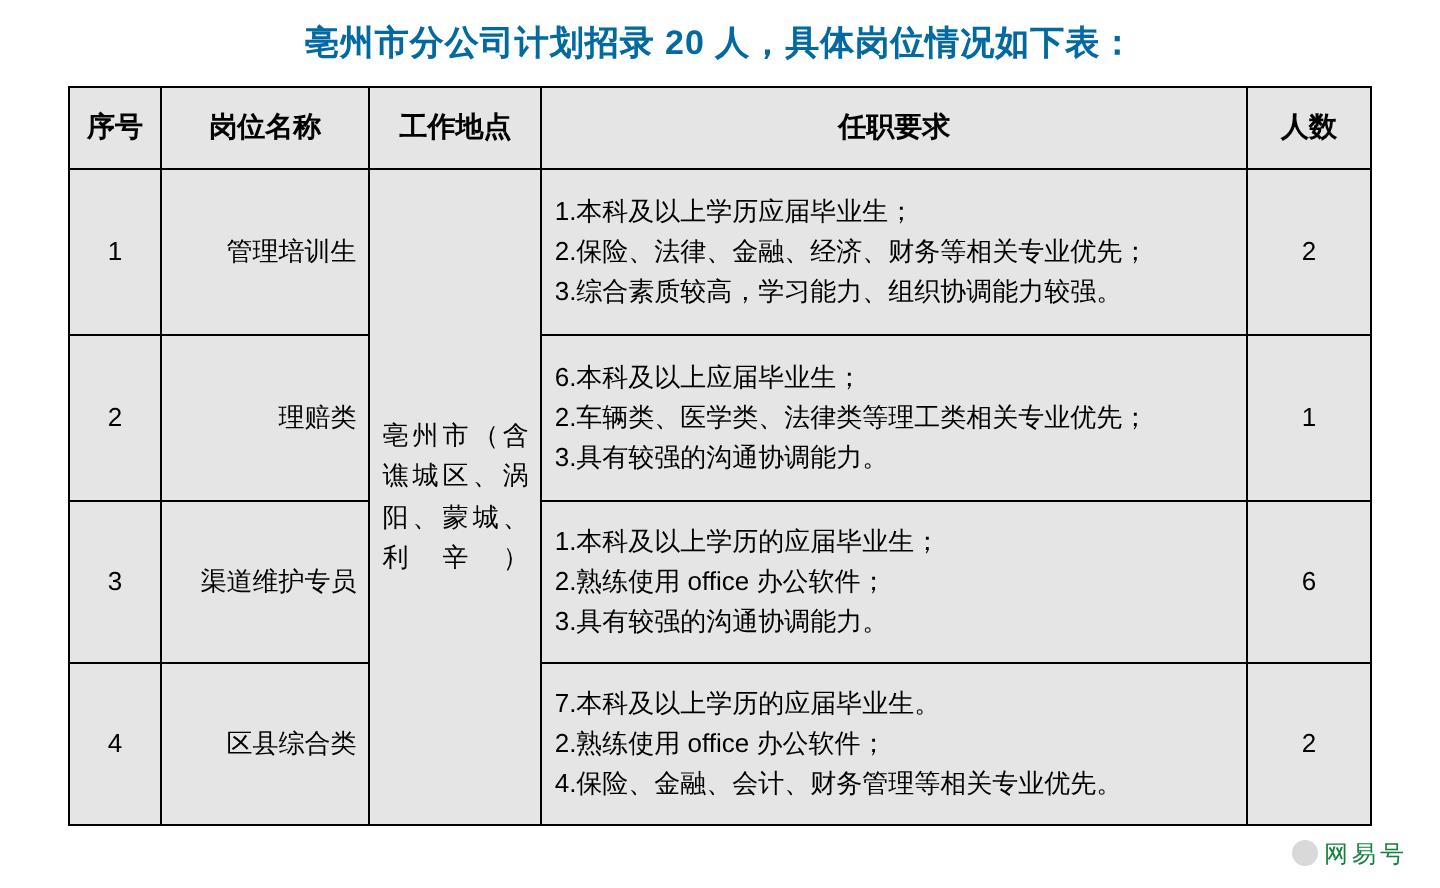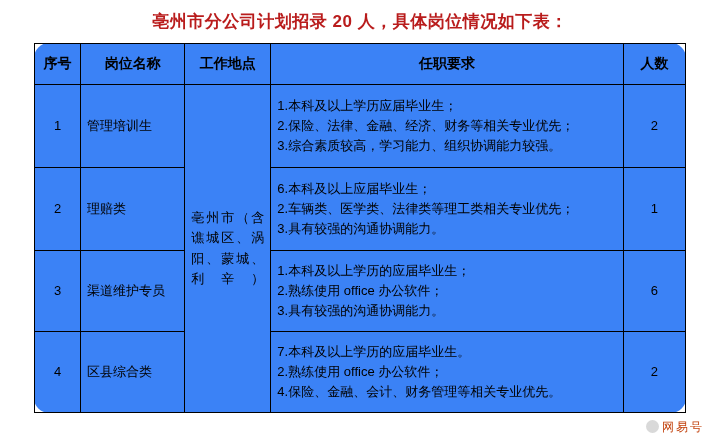--- a/index.html
+++ b/index.html
@@ -20,29 +20,28 @@
     height: 444px;
     box-sizing: border-box;
   }
   .doc-title {
     text-align: center;
     font-size: 17px;
     font-weight: bold;
     letter-spacing: 0.5px;
     padding-top: 10px;
     padding-bottom: 10px;
-    color: #b91c1c;
+    color: #0369a1;
   }
   table.job-table {
     border-collapse: collapse;
     margin: 0 auto;
     width: 652px;
     table-layout: fixed;
-    background: #3b82f6;
-    border-radius: 15px;
+    background: #e5e5e5;
   }
   table.job-table th,
   table.job-table td {
     border: 1px solid #000000;
     padding: 4px 6px;
     font-size: 13px;
     vertical-align: middle;
     line-height: 1.55;
   }
   table.job-table thead th {
@@ -56,21 +55,21 @@
   .col-post { width: 104px; }
   .col-loc { width: 86px; }
   .col-req { width: 352px; }
   .col-num { width: 62px; }
 
   td.c-idx {
     text-align: center;
     font-size: 13px;
   }
   td.c-post {
-    text-align: left;
+    text-align: right;
     font-size: 13px;
     line-height: 1.6;
   }
   td.c-loc {
     text-align: justify;
     text-align-last: justify;
     font-size: 13px;
     line-height: 1.75;
     padding: 6px 8px;
   }
@@ -91,21 +90,21 @@
   .row-h1 td { height: 74px; }
   .row-h2 td { height: 74px; }
   .row-h3 td { height: 72px; }
   .row-h4 td { height: 72px; }
 
   .watermark {
     position: absolute;
     right: 16px;
     bottom: 8px;
     font-size: 12px;
-    color: #c2410c;
+    color: #15803d;
     letter-spacing: 2px;
     user-select: none;
   }
   .wm-dot {
     display: inline-block;
     width: 13px;
     height: 13px;
     border-radius: 50%;
     background: #d9d9d9;
     vertical-align: -2px;

